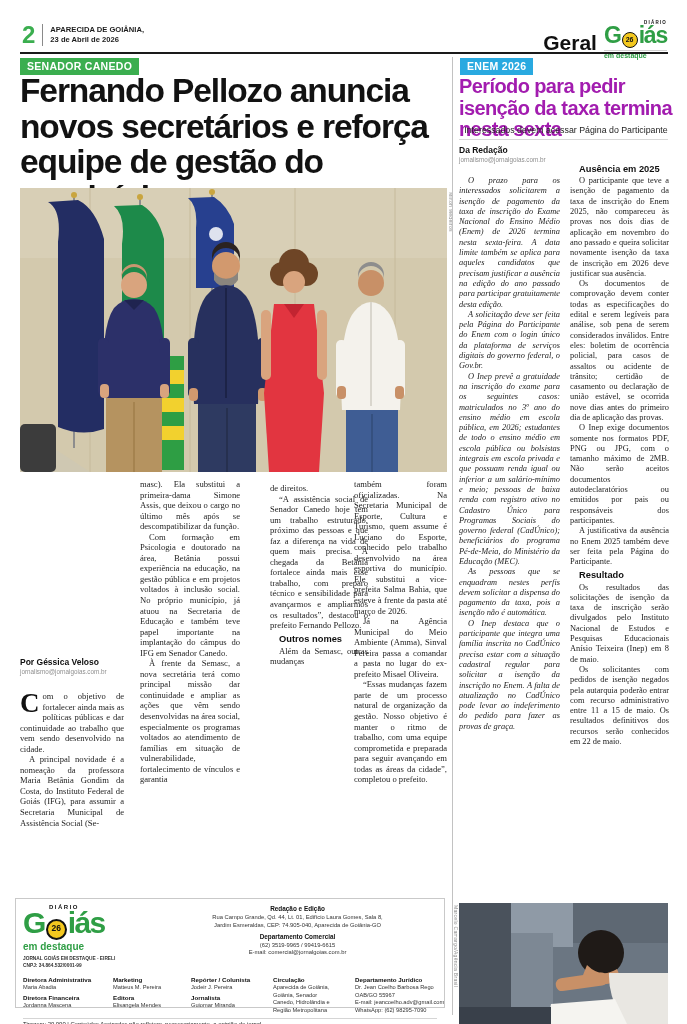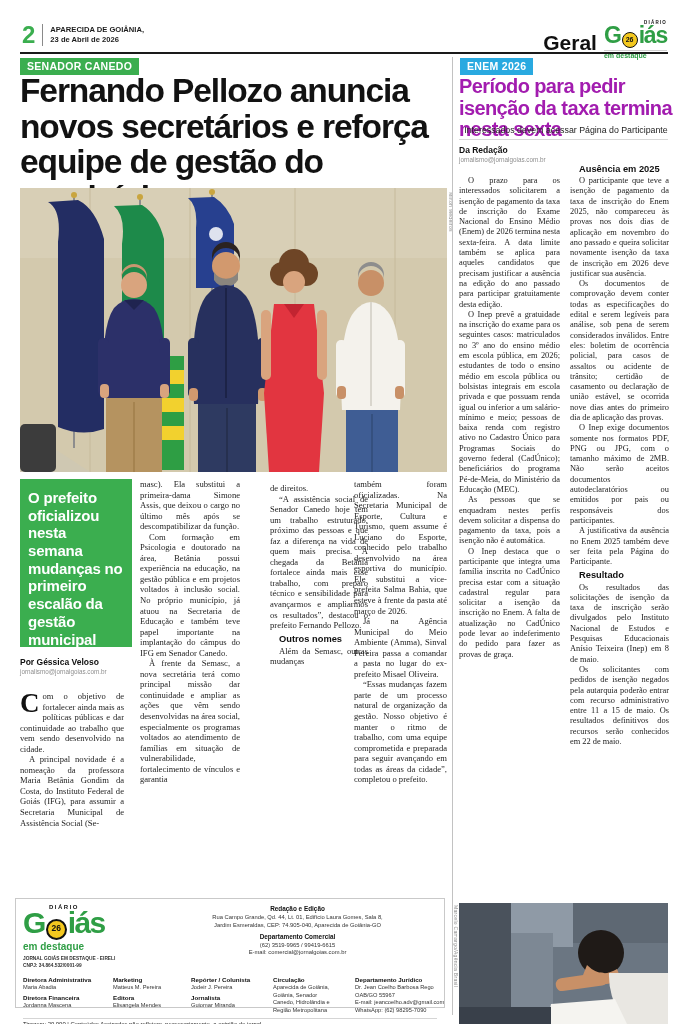--- a/index.html
+++ b/index.html
@@ -43,21 +43,21 @@
   .subhead-sans{font:bold 9.3px/1.2 "Liberation Sans",sans-serif;color:#111;margin:3px 0 1px;text-align:left;}
   
   #divider{position:absolute;left:452px;top:57px;height:958px;border-left:1px solid #c2c2c2;}
   #tag-enem{left:460px;top:58px;background:#29A9E0;}
   #enem-headline{position:absolute;left:459px;top:76px;width:214px;
         font:bold 20px/1.08 "Liberation Sans",sans-serif;letter-spacing:-.6px;color:#a21caf;}
   #enem-subhead{position:absolute;left:459px;top:125px;width:214px;font:500 8.8px "Liberation Sans",sans-serif;color:#222;text-align:center;}
   #enem-rule{position:absolute;left:459px;top:139px;width:209px;border-top:1px solid #d8d8d8;}
   #enem-byline{position:absolute;left:459px;top:145px;width:100px;}
   .ecol{font-size:8.4px;line-height:10.3px;}
-  #ecol1{left:459px;top:176px;width:101px;height:719px;}
+  #ecol1{left:459px;top:176px;width:101px;height:719px;font-style:italic;}
   #ecol2{left:570px;top:148px;width:99px;height:747px;}
   #enem-photo{position:absolute;left:459px;top:903px;width:209px;height:121px;overflow:hidden;}
   #enem-photo-credit{left:452.5px;top:905px;}
   
   #footer{position:absolute;left:15px;top:898px;width:430px;height:110px;border:1px solid #c9c9c9;
         background:#fff;box-sizing:border-box;padding:5px 7px 16px 7px;font-family:"Liberation Sans",sans-serif;}
   .f-top{display:flex;}
   .f-logo{width:135px;}
   .f-logo .brand-top{display:block;font:bold 6px "Liberation Sans",sans-serif;letter-spacing:1.5px;color:#111;margin-left:26px;}
   .f-logo .brand-name{font:bold 30px/0.85 "Liberation Sans",sans-serif;letter-spacing:-1.6px;color:#2F9E45;white-space:nowrap;}
@@ -182,21 +182,20 @@
         <line x1="351" y1="114" x2="351" y2="218" stroke="#d9d6cd" stroke-width="2"></line>
         <rect x="316" y="152" width="11" height="58" rx="5" fill="#f4f2ec"></rect>
         <rect x="374" y="152" width="11" height="58" rx="5" fill="#f4f2ec"></rect>
         <rect x="317" y="198" width="9" height="13" rx="4" fill="#c89067"></rect>
         <rect x="375" y="198" width="9" height="13" rx="4" fill="#c89067"></rect>
       </g>
     </svg>
   </div>
   <div class="vcredit" id="main-photo-credit">Milton Medeiros</div>
 
-  <div id="caption-box">O prefeito oficializou nesta semana mudanças no primeiro escalão da gestão municipal</div>
 
   <div id="main-byline">
     <div class="byline-name">Por Géssica Veloso</div>
     <div class="byline-email">jornalismo@jornalgoias.com.br</div>
   </div>
 
   <div class="mcol" id="mcol1">
     <p class="para noind"><span class="dropcap">C</span><span>om o objetivo de fortalecer ainda mais as políticas públicas e dar continuidade ao trabalho que vem sendo desenvolvido na cidade.</span></p>
     <p class="para">A principal novidade é a nomeação da professora Maria Betânia Gondim da Costa, do Instituto Federal de Goiás (IFG), para assumir a Secretaria Municipal de Assistência Social (Se-</p>
   </div>
@@ -223,20 +222,21 @@
   <h2 id="enem-headline" style="margin:0">Período para pedir isenção da taxa termina nesta sexta</h2>
   <div id="enem-subhead">Interessados devem acessar Página do Participante</div>
   <div id="enem-rule"></div>
   <div id="enem-byline">
     <div class="byline-name">Da Redação</div>
     <div class="byline-email">jornalismo@jornalgoias.com.br</div>
   </div>
 
   <div class="ecol" id="ecol1">
     <p class="para">O prazo para os interessados solicitarem a isenção de pagamento da taxa de inscrição do Exame Nacional do Ensino Médio (Enem) de 2026 termina nesta sexta-feira. A data limite também se aplica para aqueles candidatos que precisam justificar a ausência na edição do ano passado para participar gratuitamente desta edição.</p>
+    <p class="para">A solicitação deve ser feita pela Página do Participante do Enem com o login único da plataforma de serviços digitais do governo federal, o Gov.br.</p>
     <p class="para">O Inep prevê a gratuidade na inscrição do exame para os seguintes casos: matriculados no 3º ano do ensino médio em escola pública, em 2026; estudantes de todo o ensino médio em escola pública ou bolsistas integrais em escola privada e que possuam renda igual ou inferior a um salário-mínimo e meio; pessoas de baixa renda com registro ativo no Cadastro Único para Programas Sociais do governo federal (CadÚnico); beneficiários do programa Pé-de-Meia, do Ministério da Educação (MEC).</p>
     <p class="para">As pessoas que se enquadram nestes perfis devem solicitar a dispensa do pagamento da taxa, pois a isenção não é automática.</p>
     <p class="para">O Inep destaca que o participante que integra uma família inscrita no CadÚnico precisa estar com a situação cadastral regular para solicitar a isenção da inscrição no Enem. A falta de atualização no CadÚnico pode levar ao indeferimento do pedido para fazer as provas de graça.</p>
   </div>
   <div class="ecol" id="ecol2">
     <p class="para subhead-sans" style="margin-top:16px">Ausência em 2025</p>
     <p class="para">O participante que teve a isenção de pagamento da taxa de inscrição do Enem 2025, não compareceu às provas nos dois dias de aplicação em novembro do ano passado e queira solicitar novamente isenção da taxa de inscrição em 2026 deve justificar sua ausência.</p>
     <p class="para">Os documentos de comprovação devem conter todas as especificações do edital e serem legíveis para análise, sob pena de serem considerados inválidos. Entre eles: boletim de ocorrência policial, para casos de assaltos ou acidente de trânsito; certidão de casamento ou declaração de união estável, se ocorrida nove dias antes do primeiro dia de aplicação das provas.</p>
     <p class="para">O Inep exige documentos somente nos formatos PDF, PNG ou JPG, com o tamanho máximo de 2MB. Não serão aceitos documentos autodeclaratórios ou emitidos por pais ou responsáveis dos participantes.</p>
     <p class="para">A justificativa da ausência no Enem 2025 também deve ser feita pela Página do Participante.</p>

